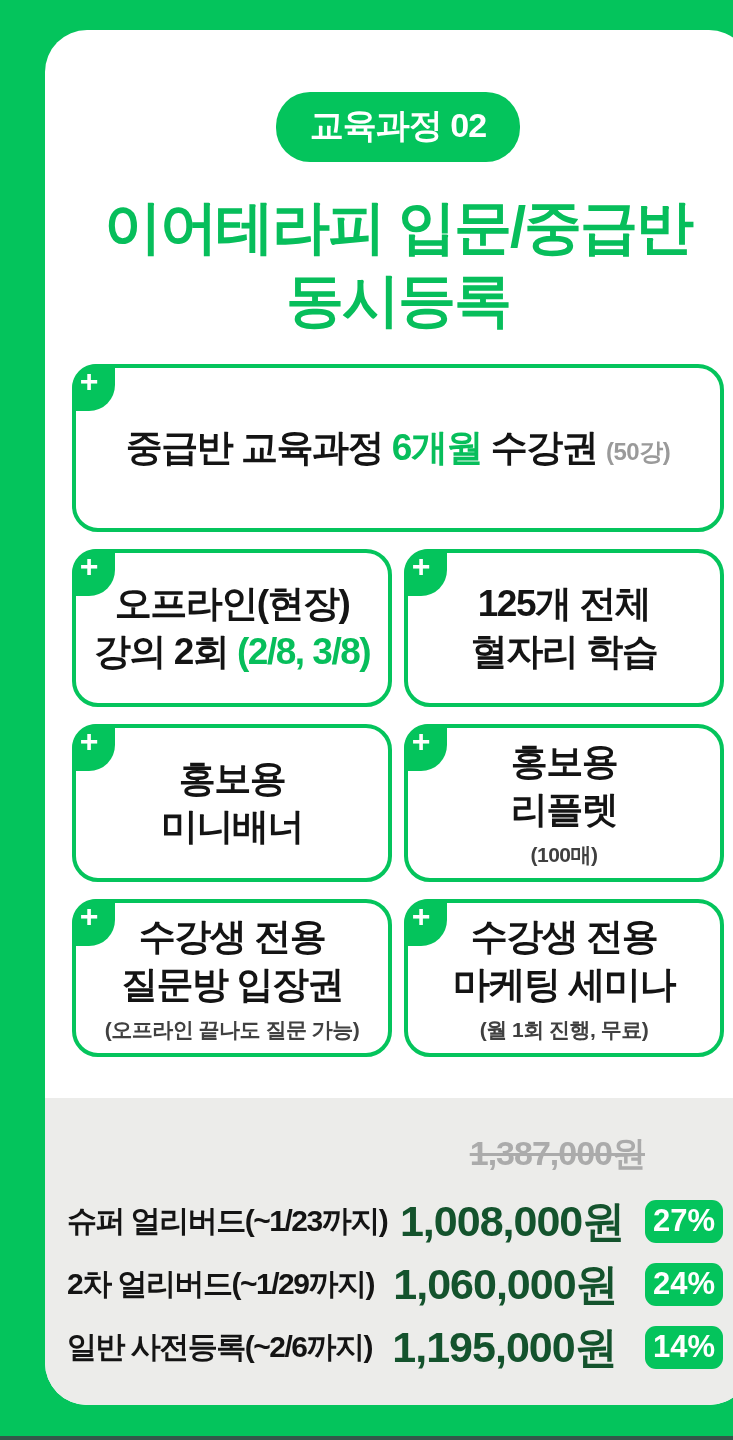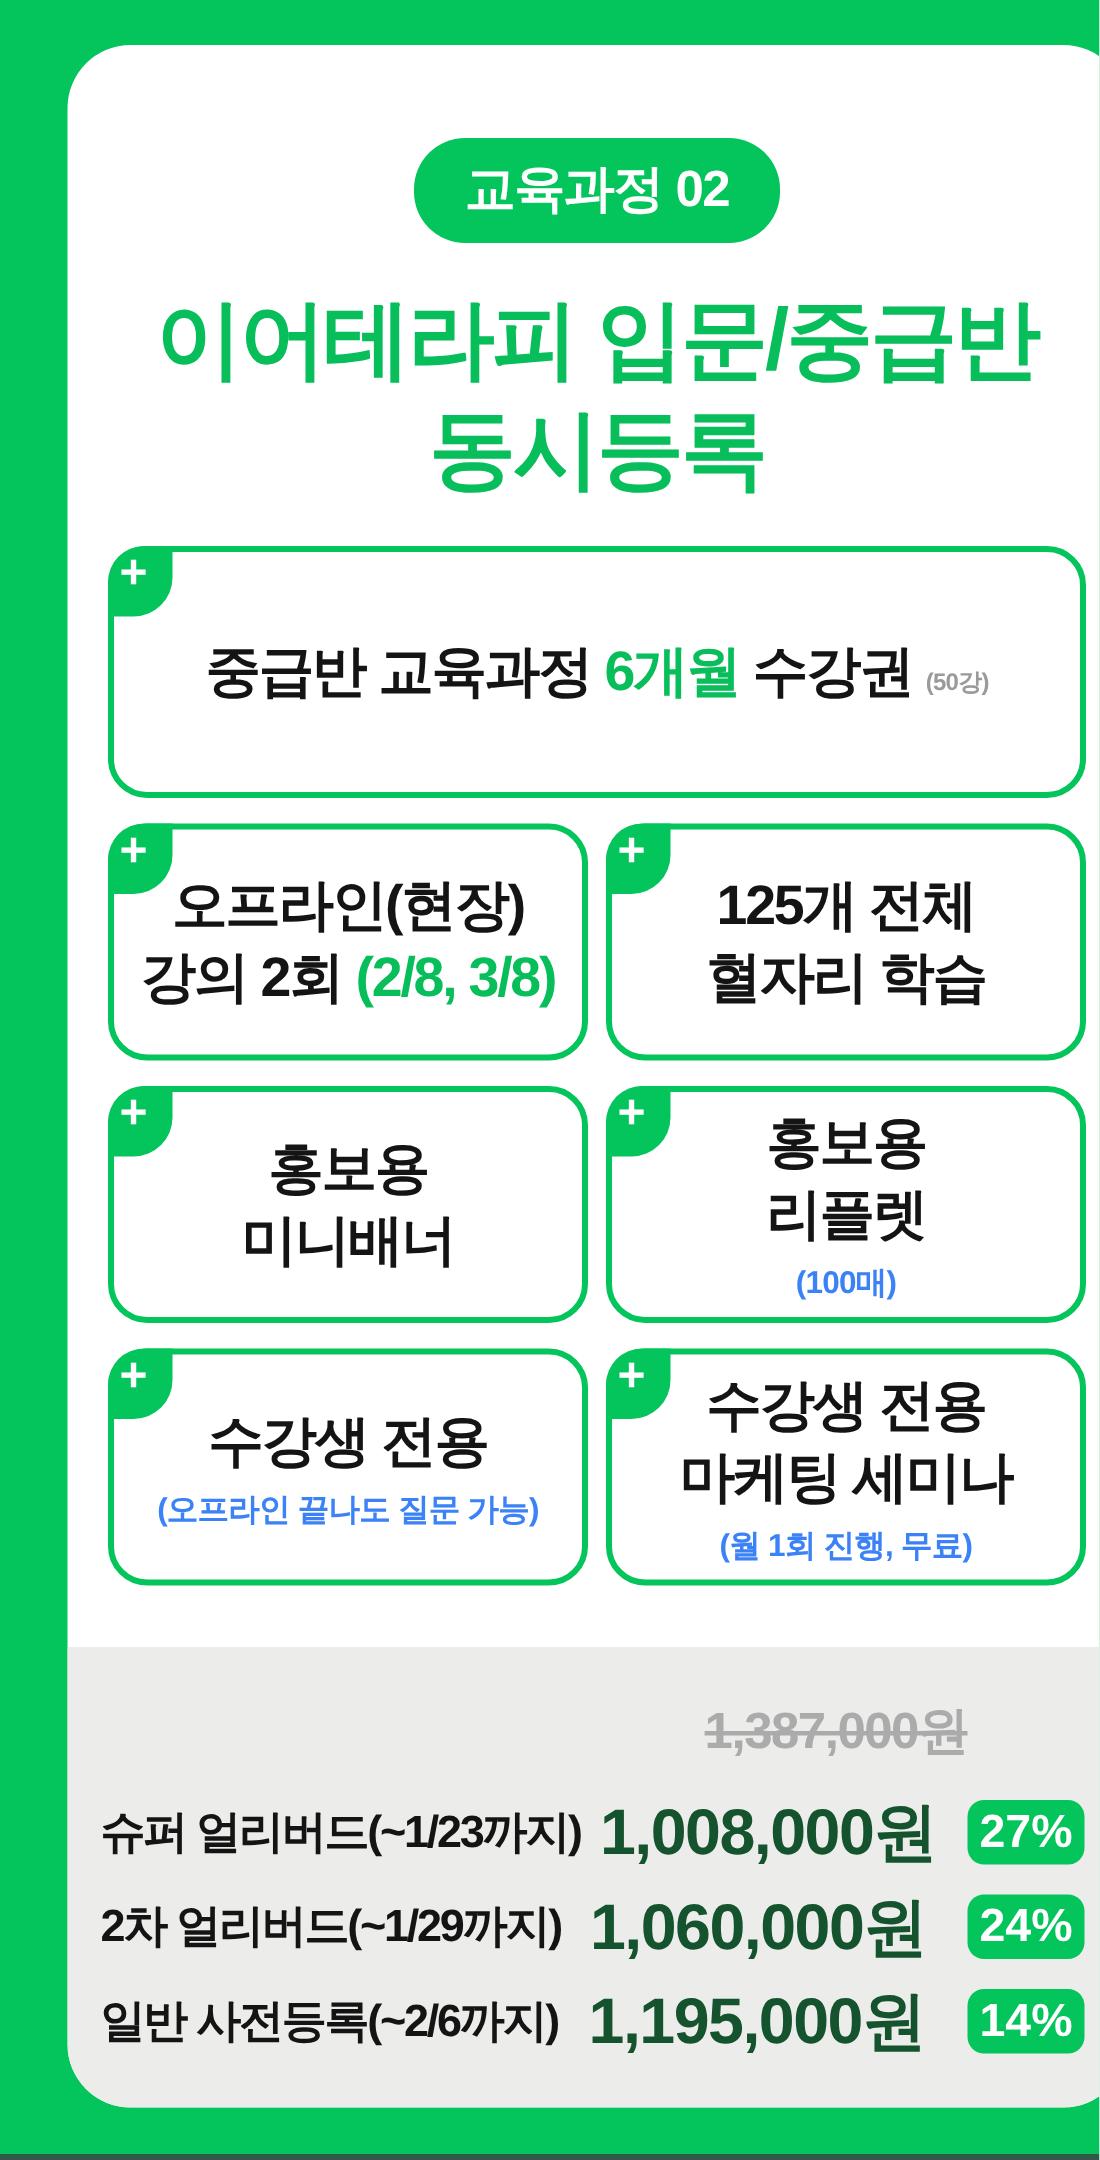--- a/index.html
+++ b/index.html
@@ -83,30 +83,30 @@
   }
   .benefit-title {
     font-size: 37px;
     font-weight: 800;
     color: #141414;
     line-height: 1.30;
     letter-spacing: -1.5px;
   }
   .accent { color: #07BE5B; }
   .inline-note {
-    font-size: 16px;
+    font-size: 24px;
     font-weight: 600;
     color: #9a9a9a;
     letter-spacing: -0.5px;
   }
   .benefit-note {
     margin-top: 7px;
     font-size: 21px;
     font-weight: 600;
-    color: #3b82f6;
+    color: #404040;
     letter-spacing: -0.5px;
   }
   .pricing {
     position: absolute;
     left: 0; bottom: 0;
     width: 100%;
     height: 307px;
     background: #ECECEA;
     padding-top: 33px;
   }
@@ -214,20 +214,21 @@
             <div>홍보용</div>
             <div>리플렛</div>
           </div>
           <div class="benefit-note">(100매)</div>
         </div>
 
         <div class="benefit cell">
           <div class="plus-tab">+</div>
           <div class="benefit-title">
             <div>수강생 전용</div>
+            <div>질문방 입장권</div>
           </div>
           <div class="benefit-note">(오프라인 끝나도 질문 가능)</div>
         </div>
 
         <div class="benefit cell">
           <div class="plus-tab">+</div>
           <div class="benefit-title">
             <div>수강생 전용</div>
             <div>마케팅 세미나</div>
           </div>

